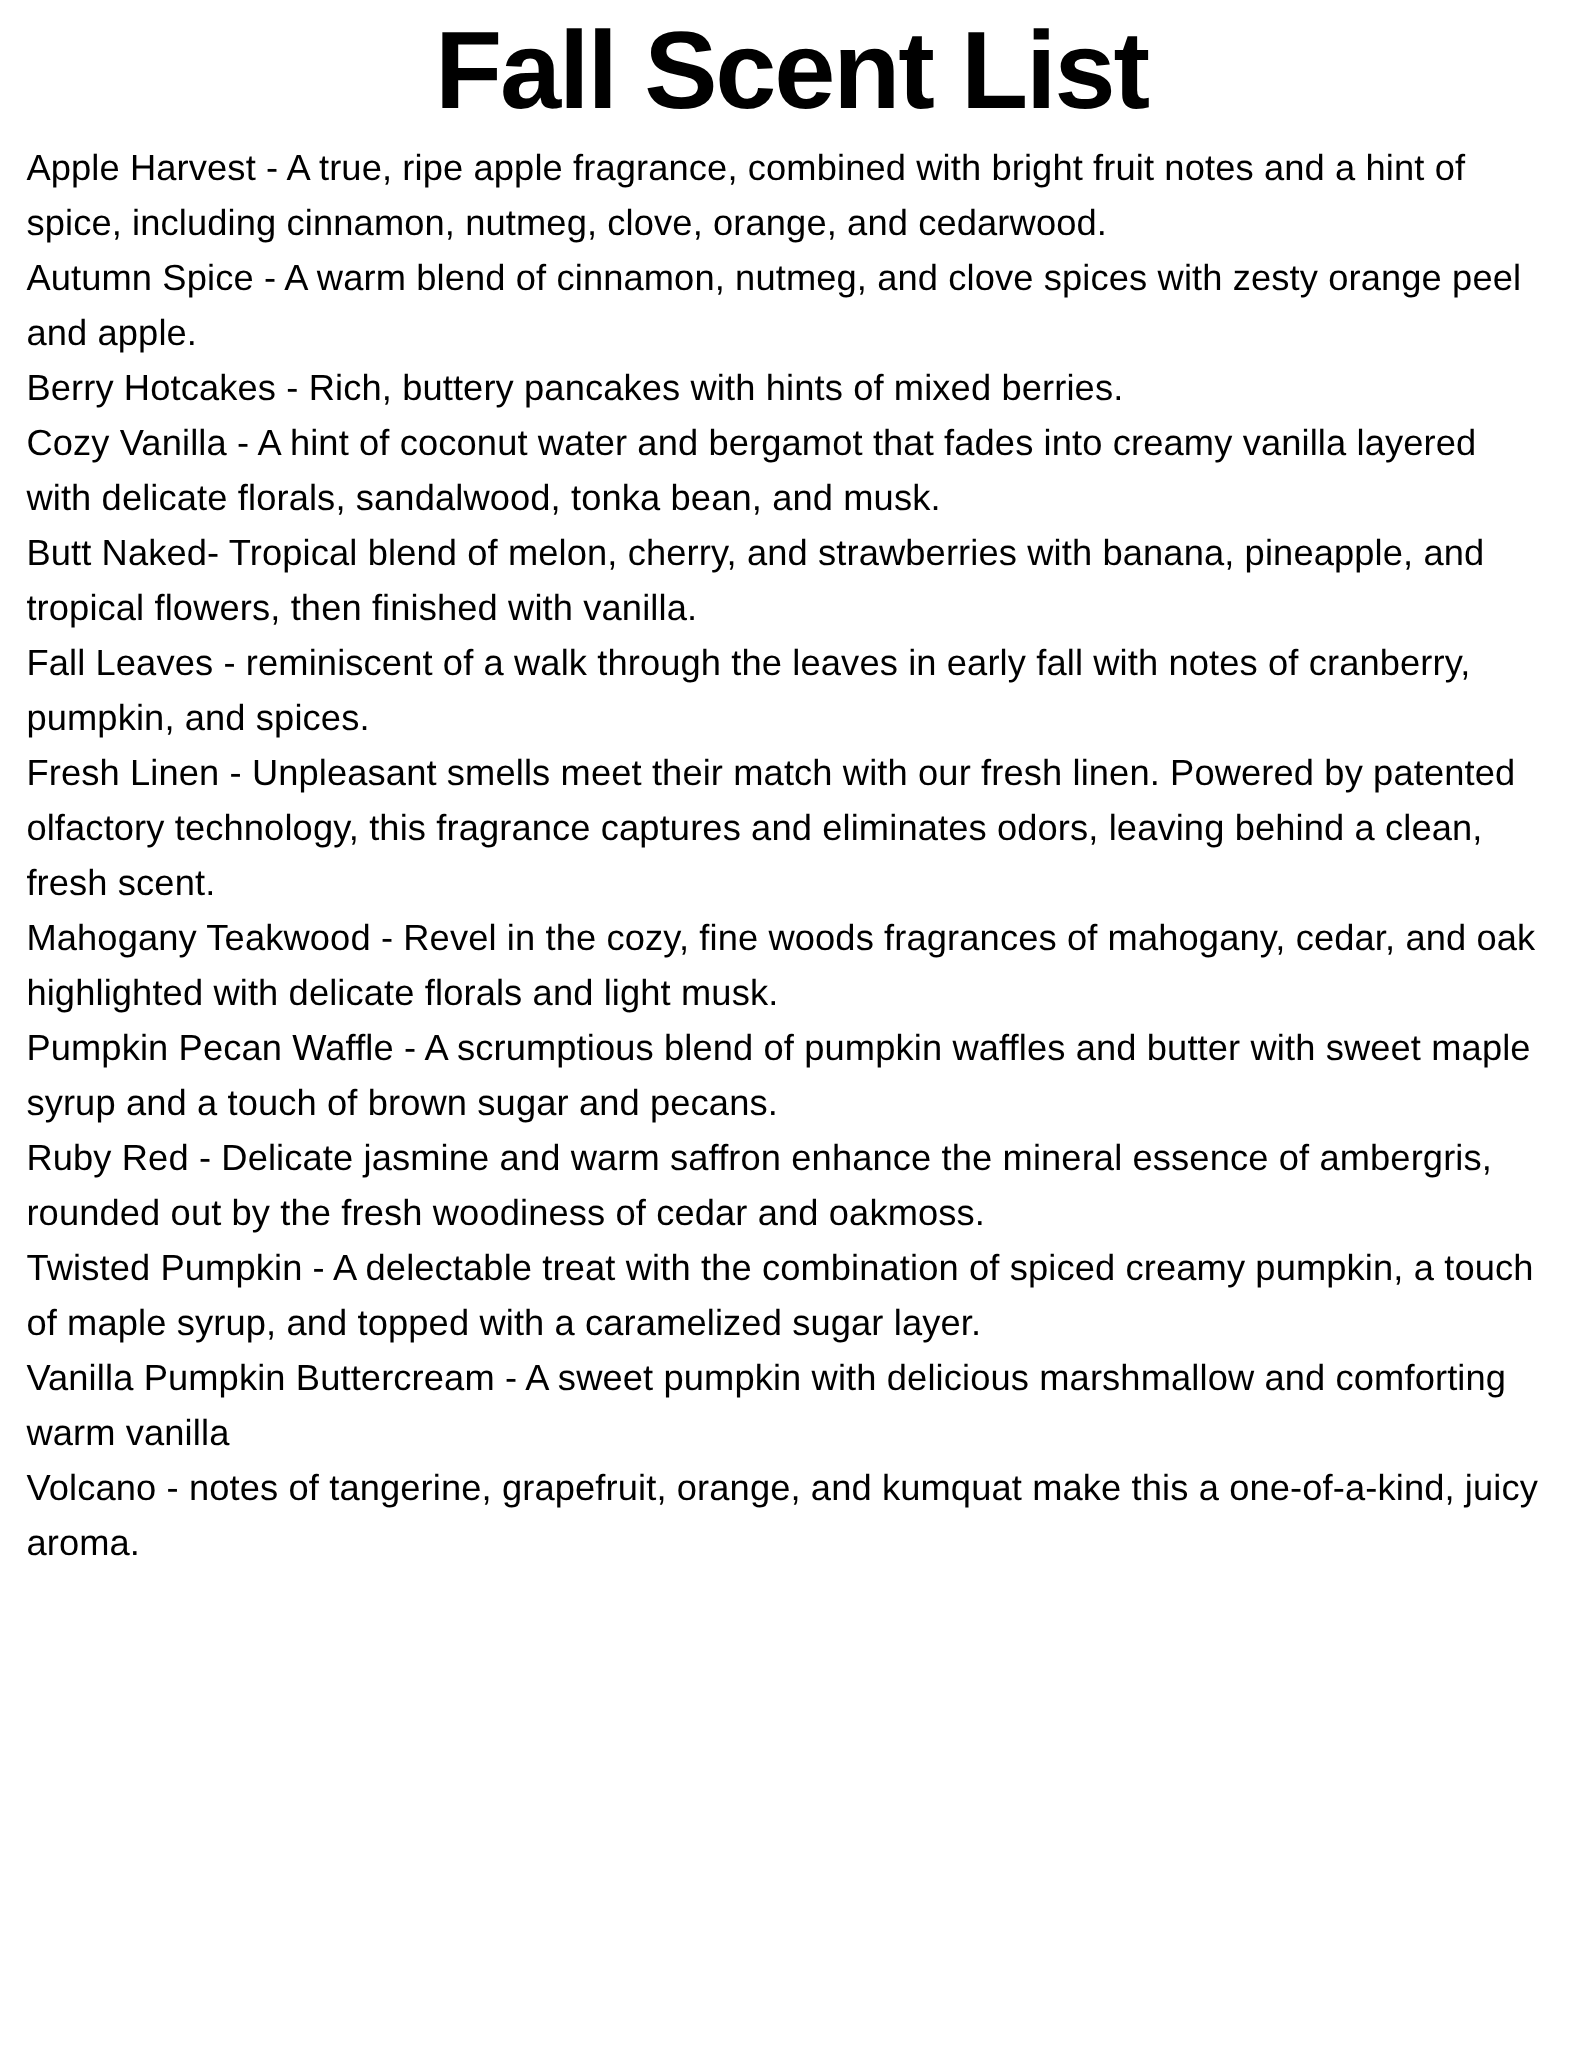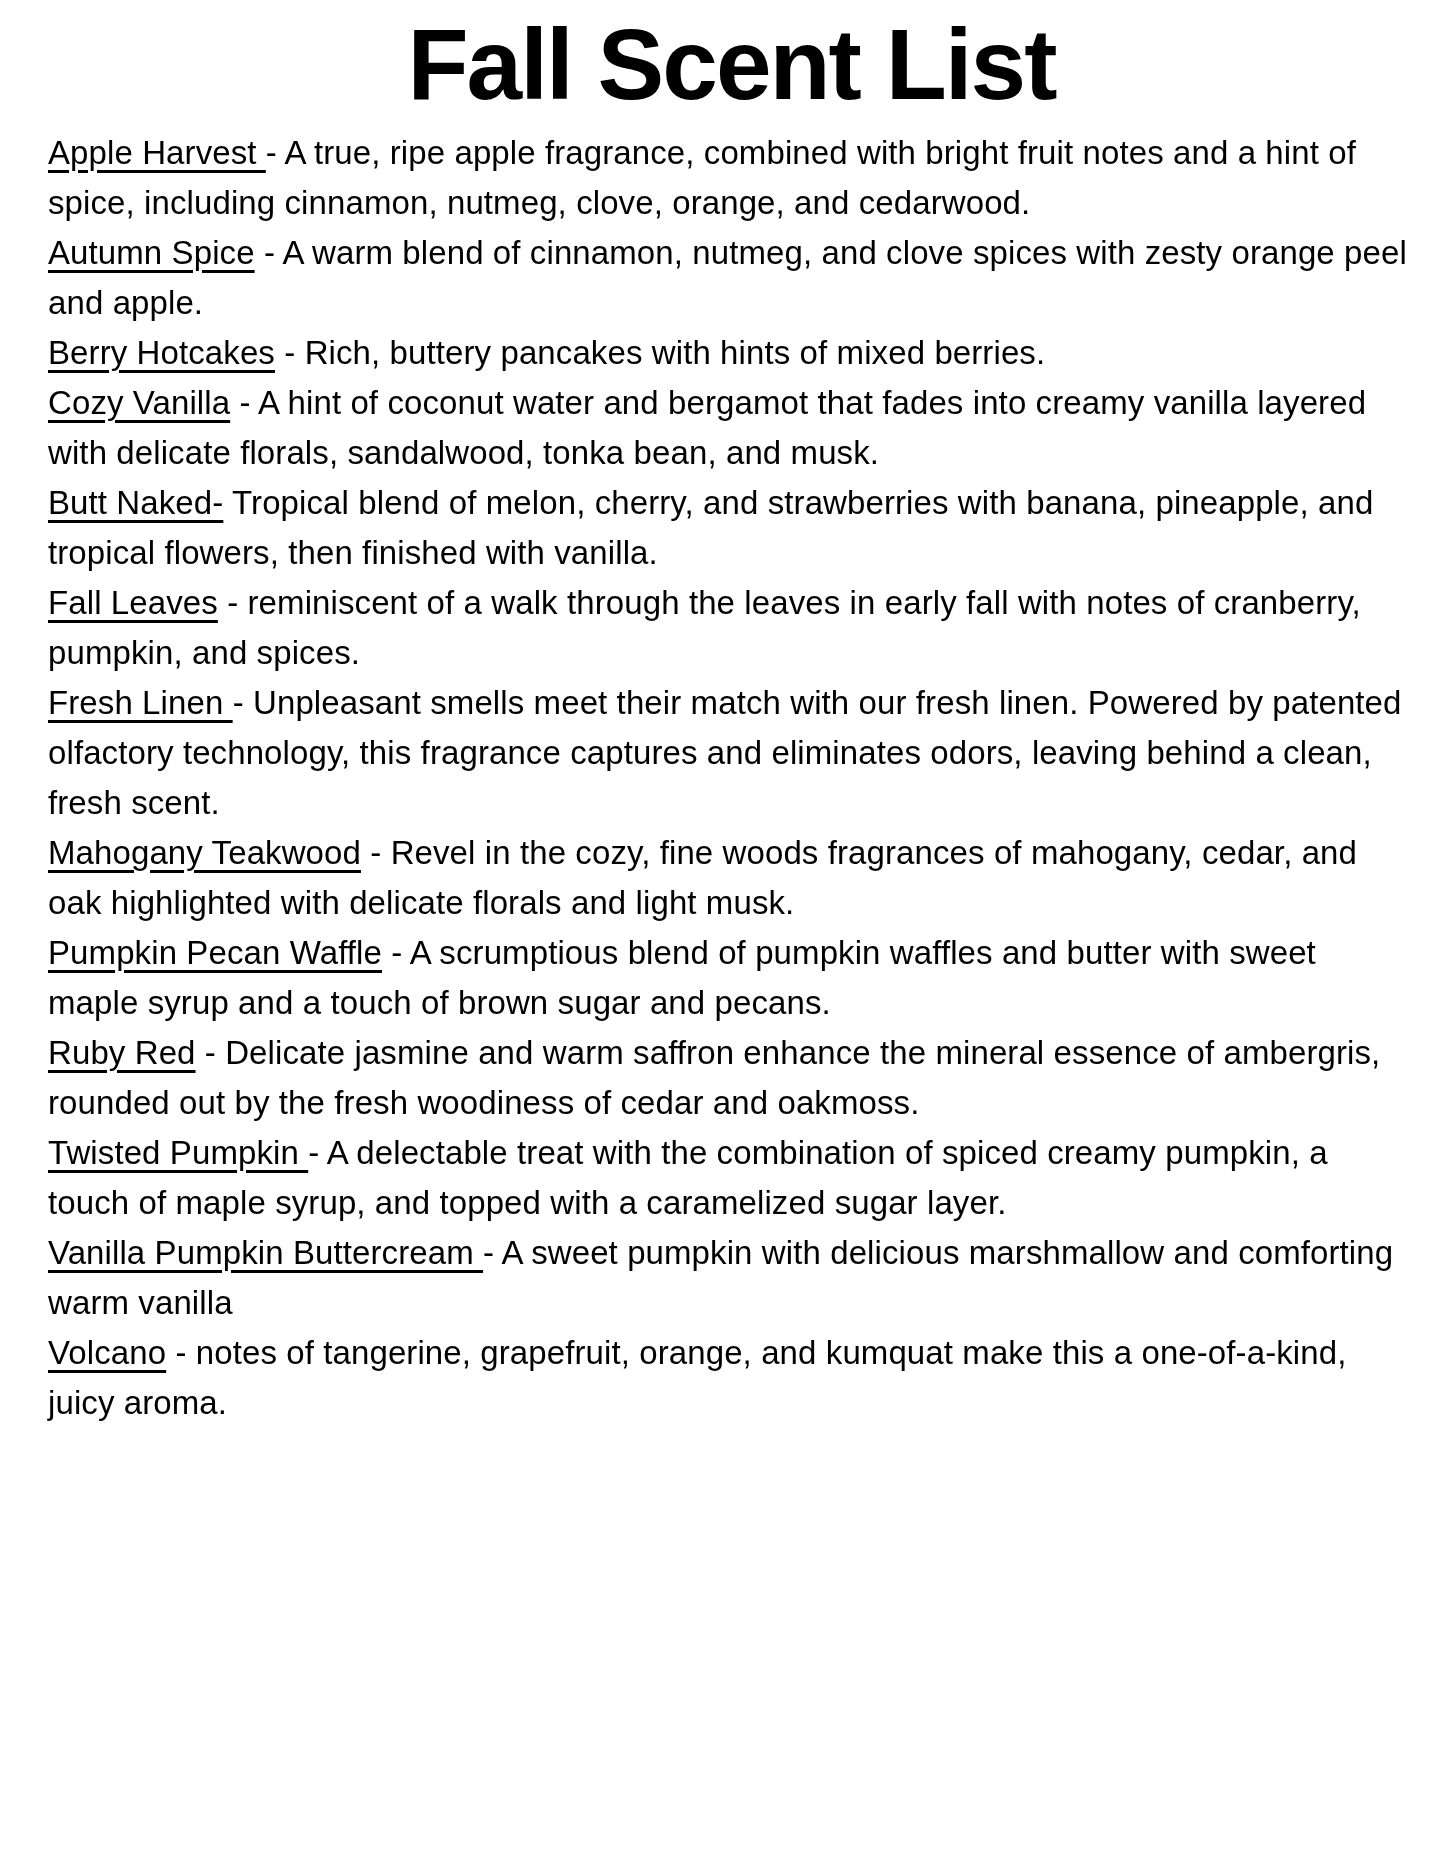--- a/index.html
+++ b/index.html
@@ -11,42 +11,41 @@
     width: 1445px;
     height: 1871px;
     font-family: "Liberation Sans", sans-serif;
     color: #000000;
     overflow: hidden;
   }
   .page {
     box-sizing: border-box;
     width: 1445px;
     height: 1871px;
-    padding: 14px 30px 0 48px;
+    padding: 14px 30px 0 24px;
   }
   .doc-title {
     text-align: center;
     font-size: 100px;
     font-weight: 800;
     letter-spacing: -2px;
     margin: 0 0 14px 0;
     line-height: 1.0;
     font-family: "Liberation Sans", sans-serif;
   }
   .scent-list {
     font-size: 33px;
     line-height: 50px;
     letter-spacing: 0.1px;
     max-width: 1385px;
   }
   .scent-entry {
     margin: 0;
   }
   .scent-name {
-    text-decoration: underline;
     text-decoration-thickness: 2.5px;
     text-underline-offset: 6px;
     white-space: pre-wrap;
   }
   .scent-sep, .scent-description {
     white-space: pre-wrap;
   }
 </style>
 </head>
 <body>

